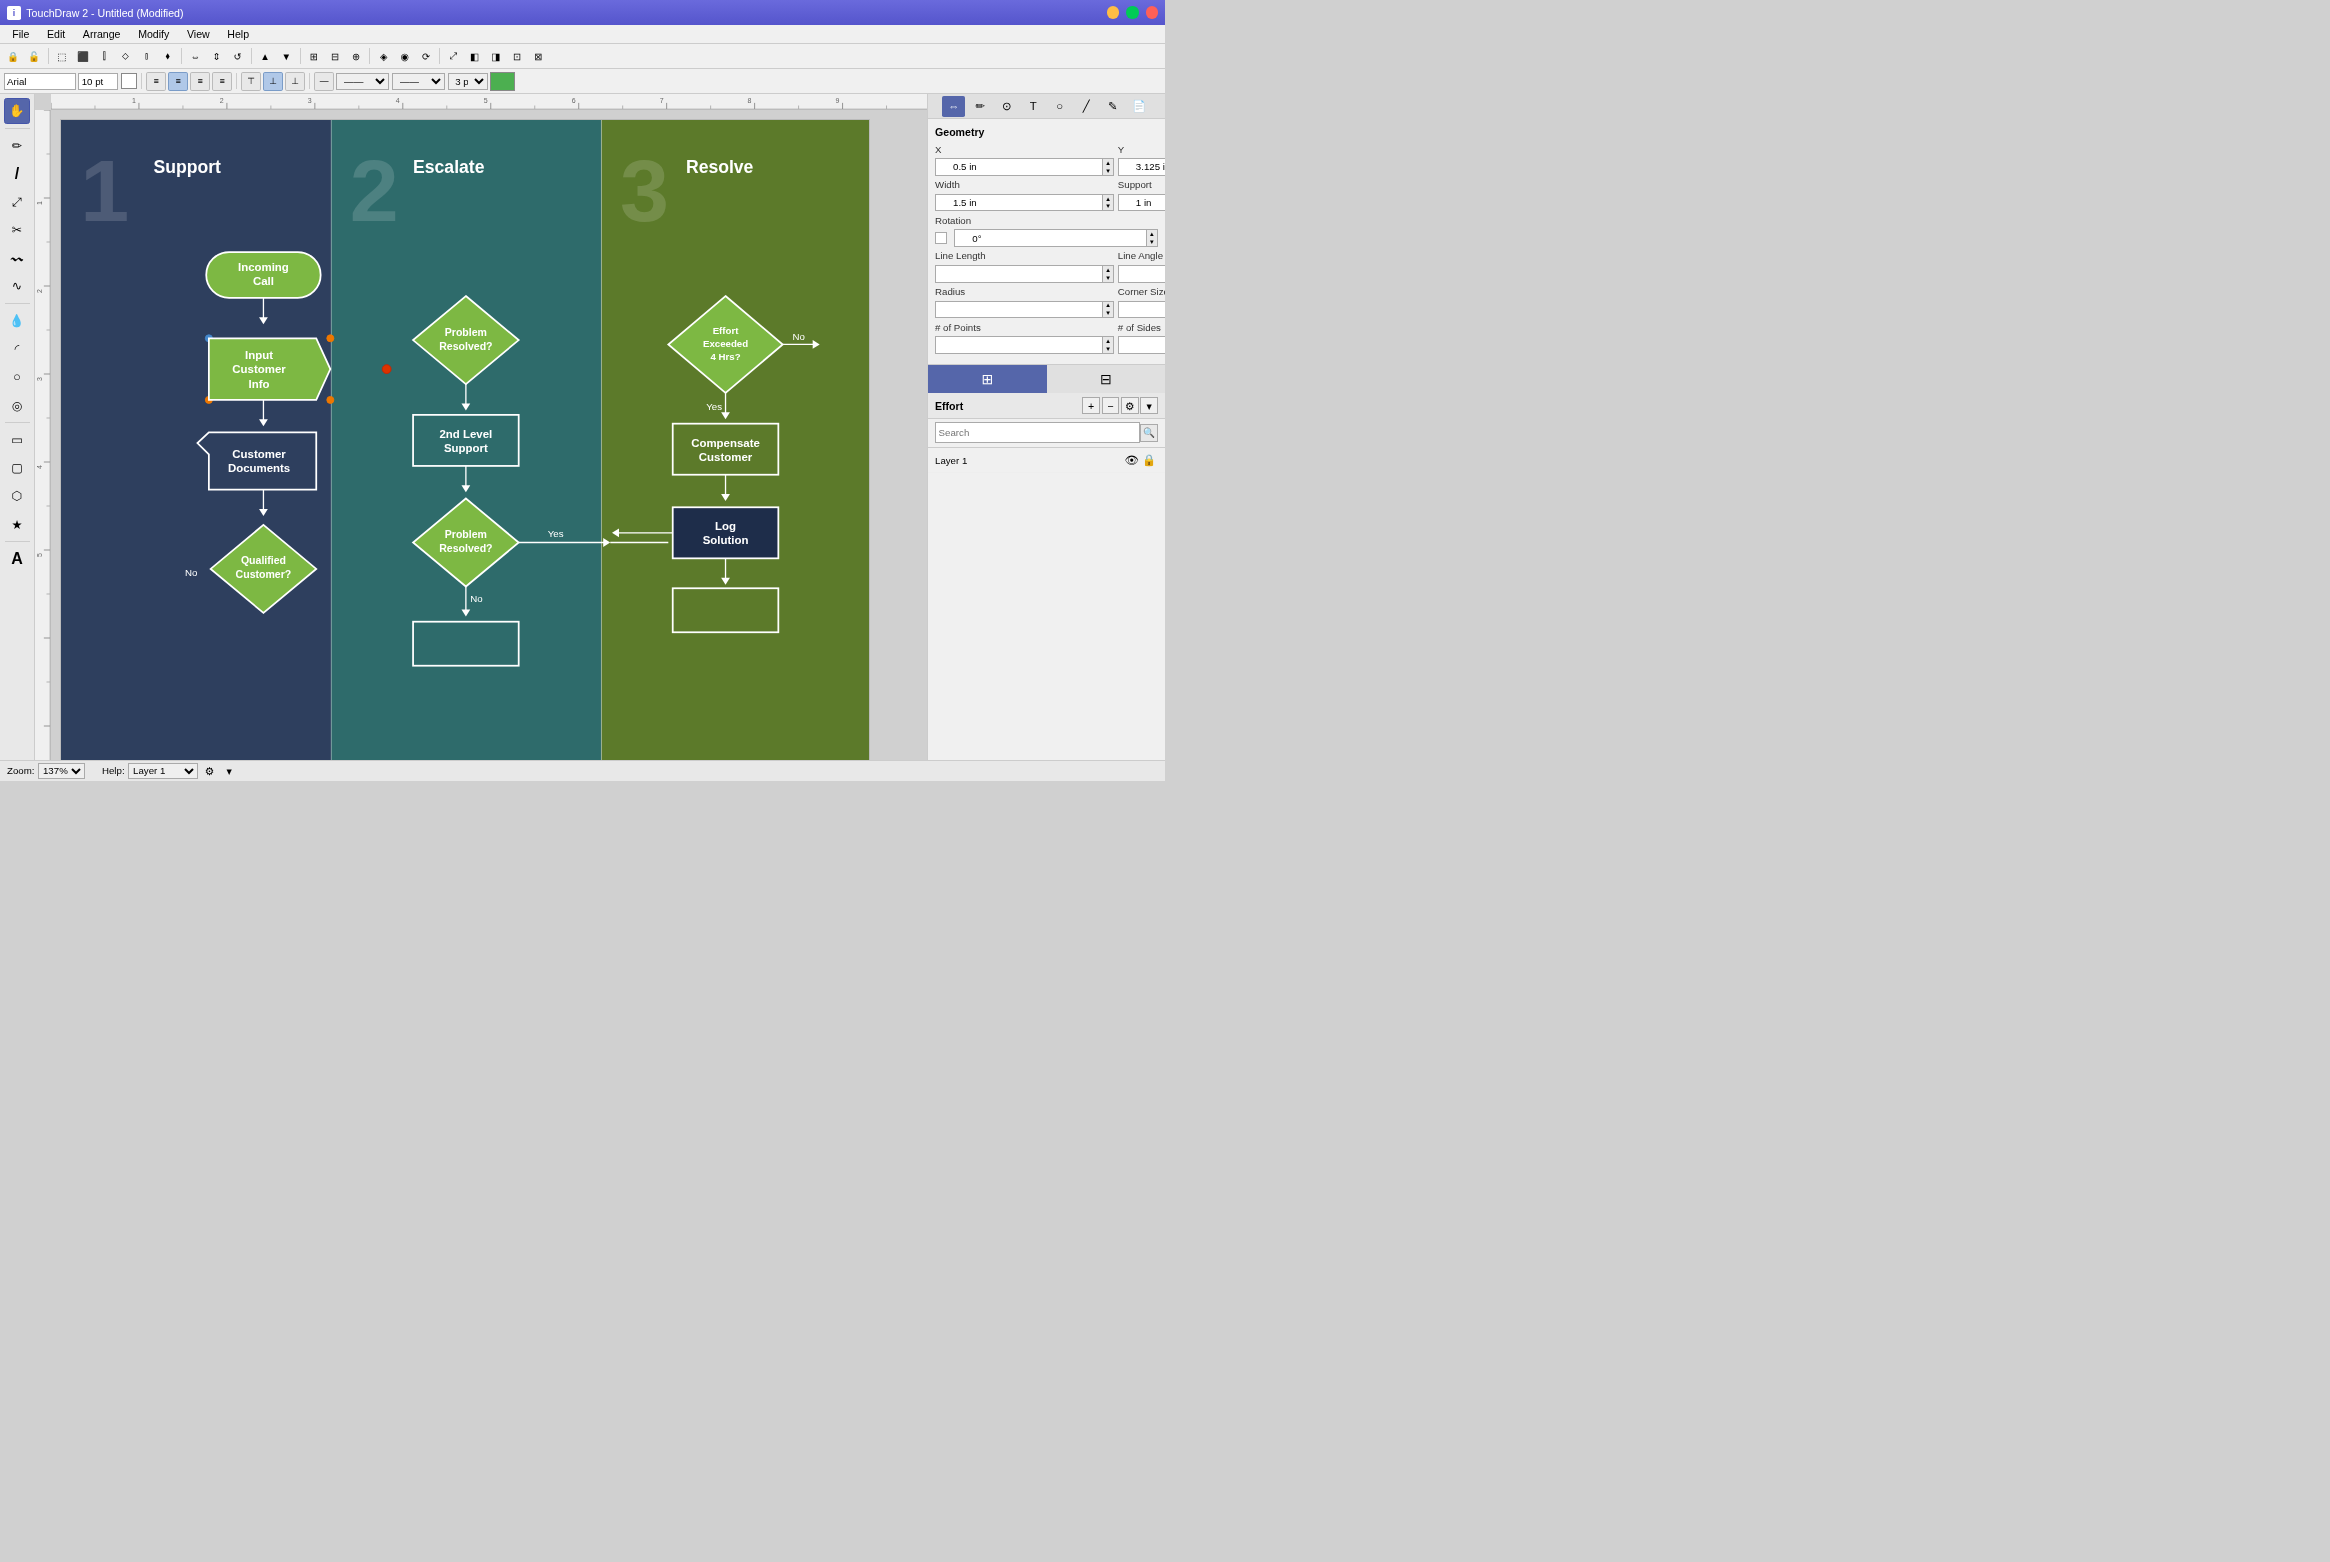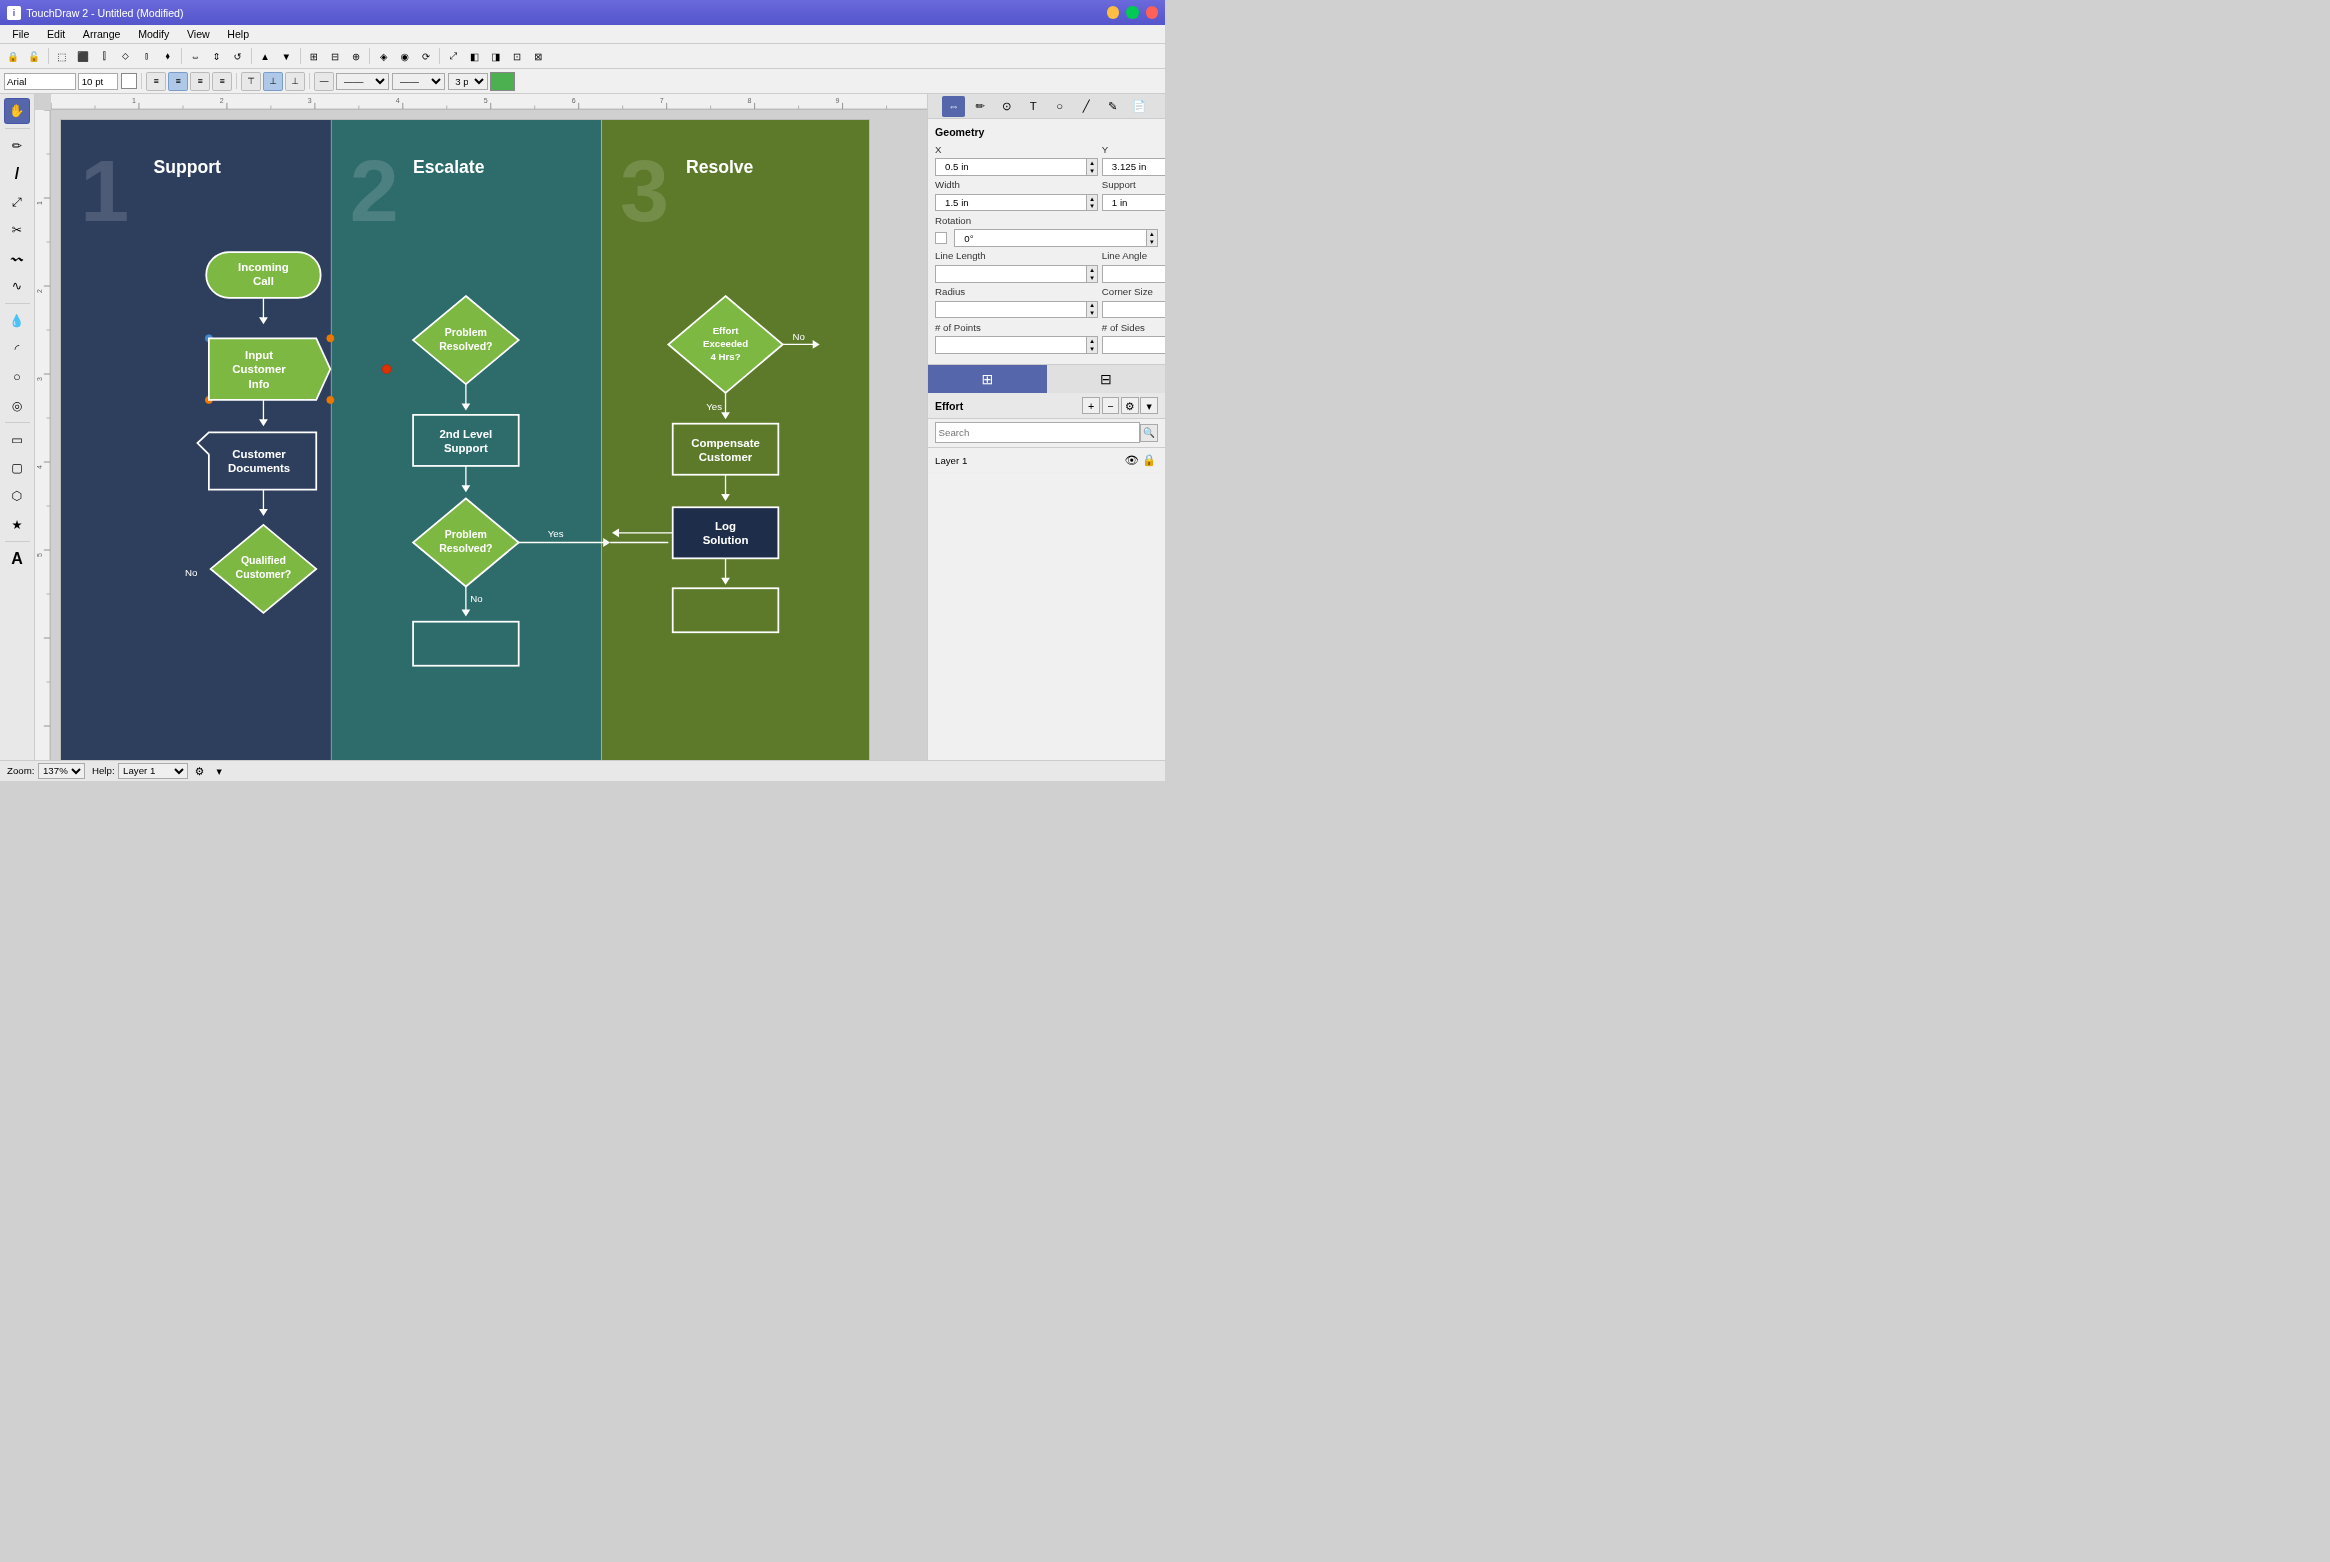--- a/index.html
+++ b/index.html
@@ -210,21 +210,21 @@
     .prop-input-with-arrows {
       display: flex;
       flex: 1;
     }
     .prop-input-field {
       flex: 1;
       height: 17.6px;
       border: 0.9px solid #aaa;
       border-right: none;
       font-size: 9.7px;
-      padding: 0 9px;
+      padding: 0 17px;
     }
     .prop-arrows {
       display: flex;
       flex-direction: column;
       width: 12.3px;
       border: 0.9px solid #aaa;
       background: #e8e8e8;
     }
     .prop-arrow {
       flex: 1;
@@ -323,21 +323,21 @@
 
     
     #statusbar {
       height: 21px;
       background: #e8e8e8;
       border-top: 0.9px solid #ccc;
       display: flex;
       align-items: center;
       padding: 0 7px;
       font-size: 9.7px;
-      gap: 7px;
+      gap: 17px;
     }
     .status-zoom {
       display: flex; align-items: center; gap: 3.5px;
     }
     .status-zoom select {
       height: 16px;
       border: 0.9px solid #aaa;
       font-size: 9.7px;
     }
     .status-layer {

